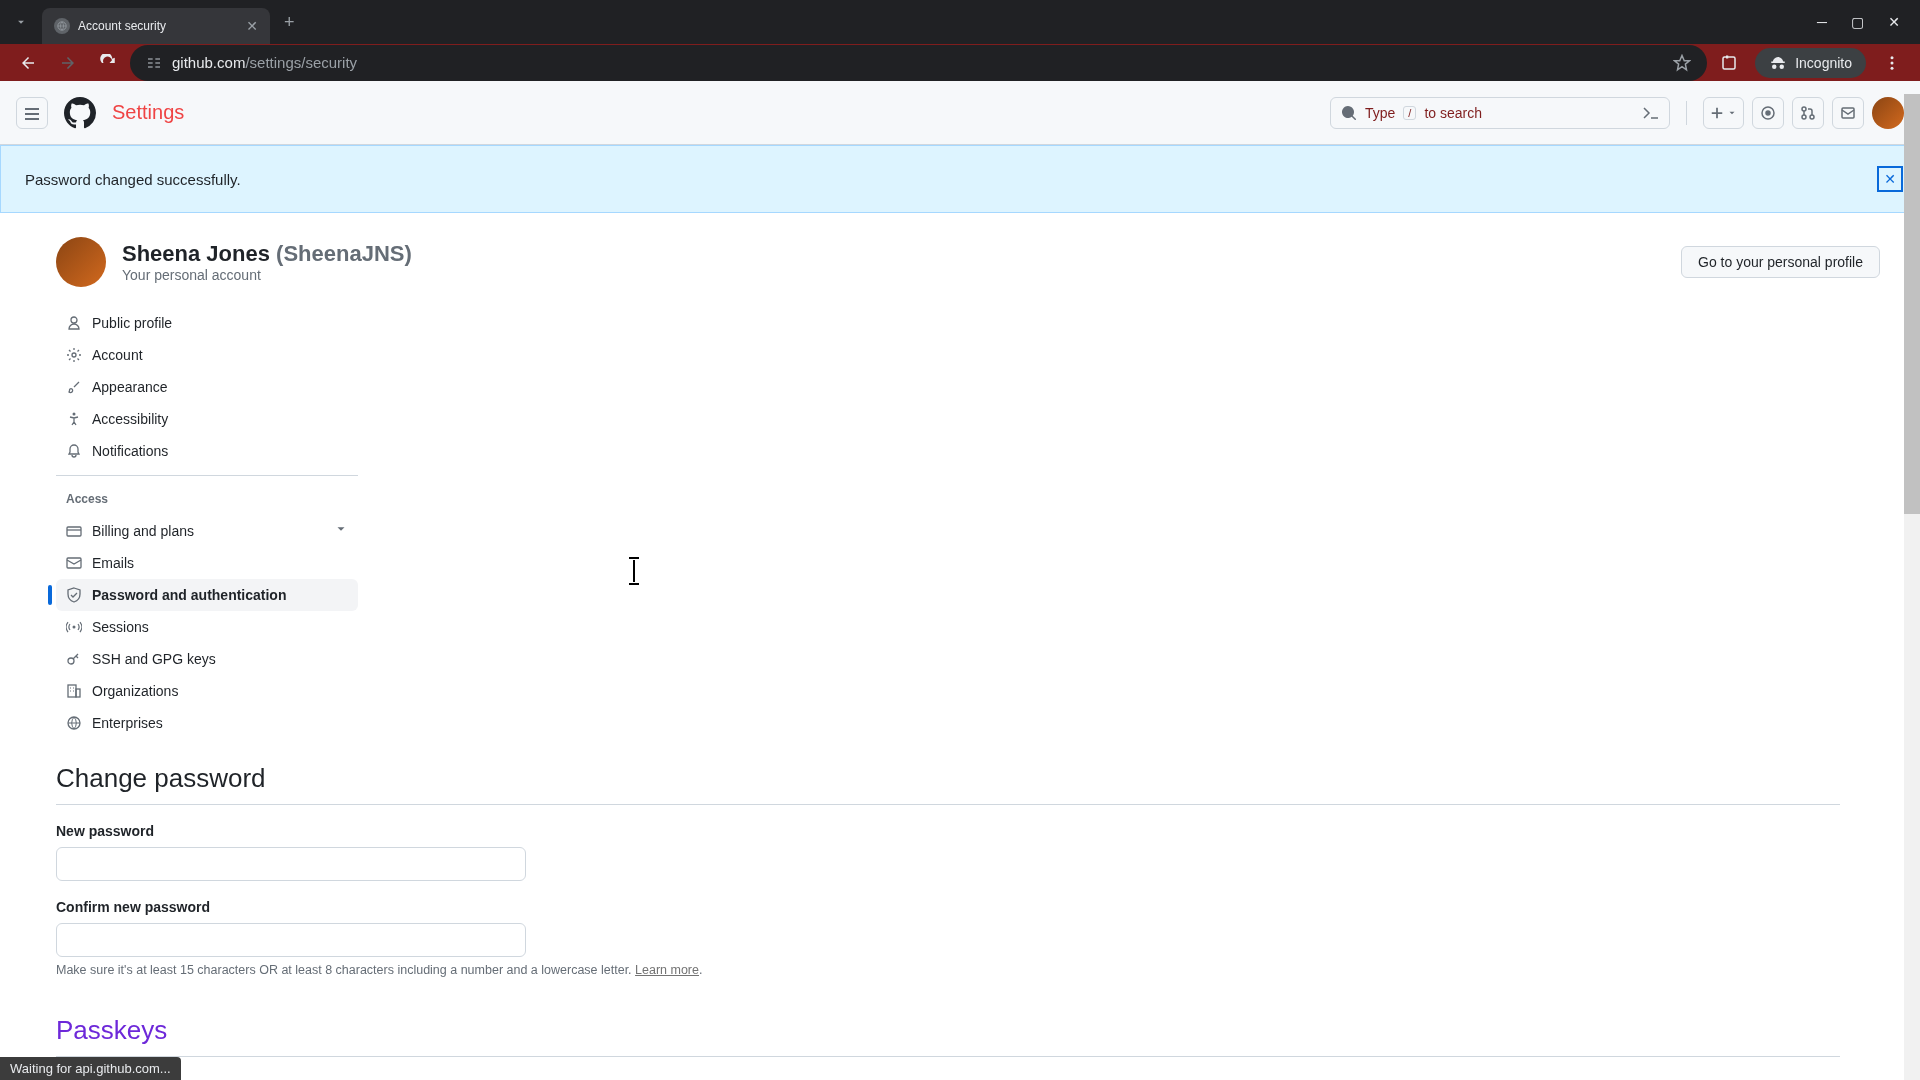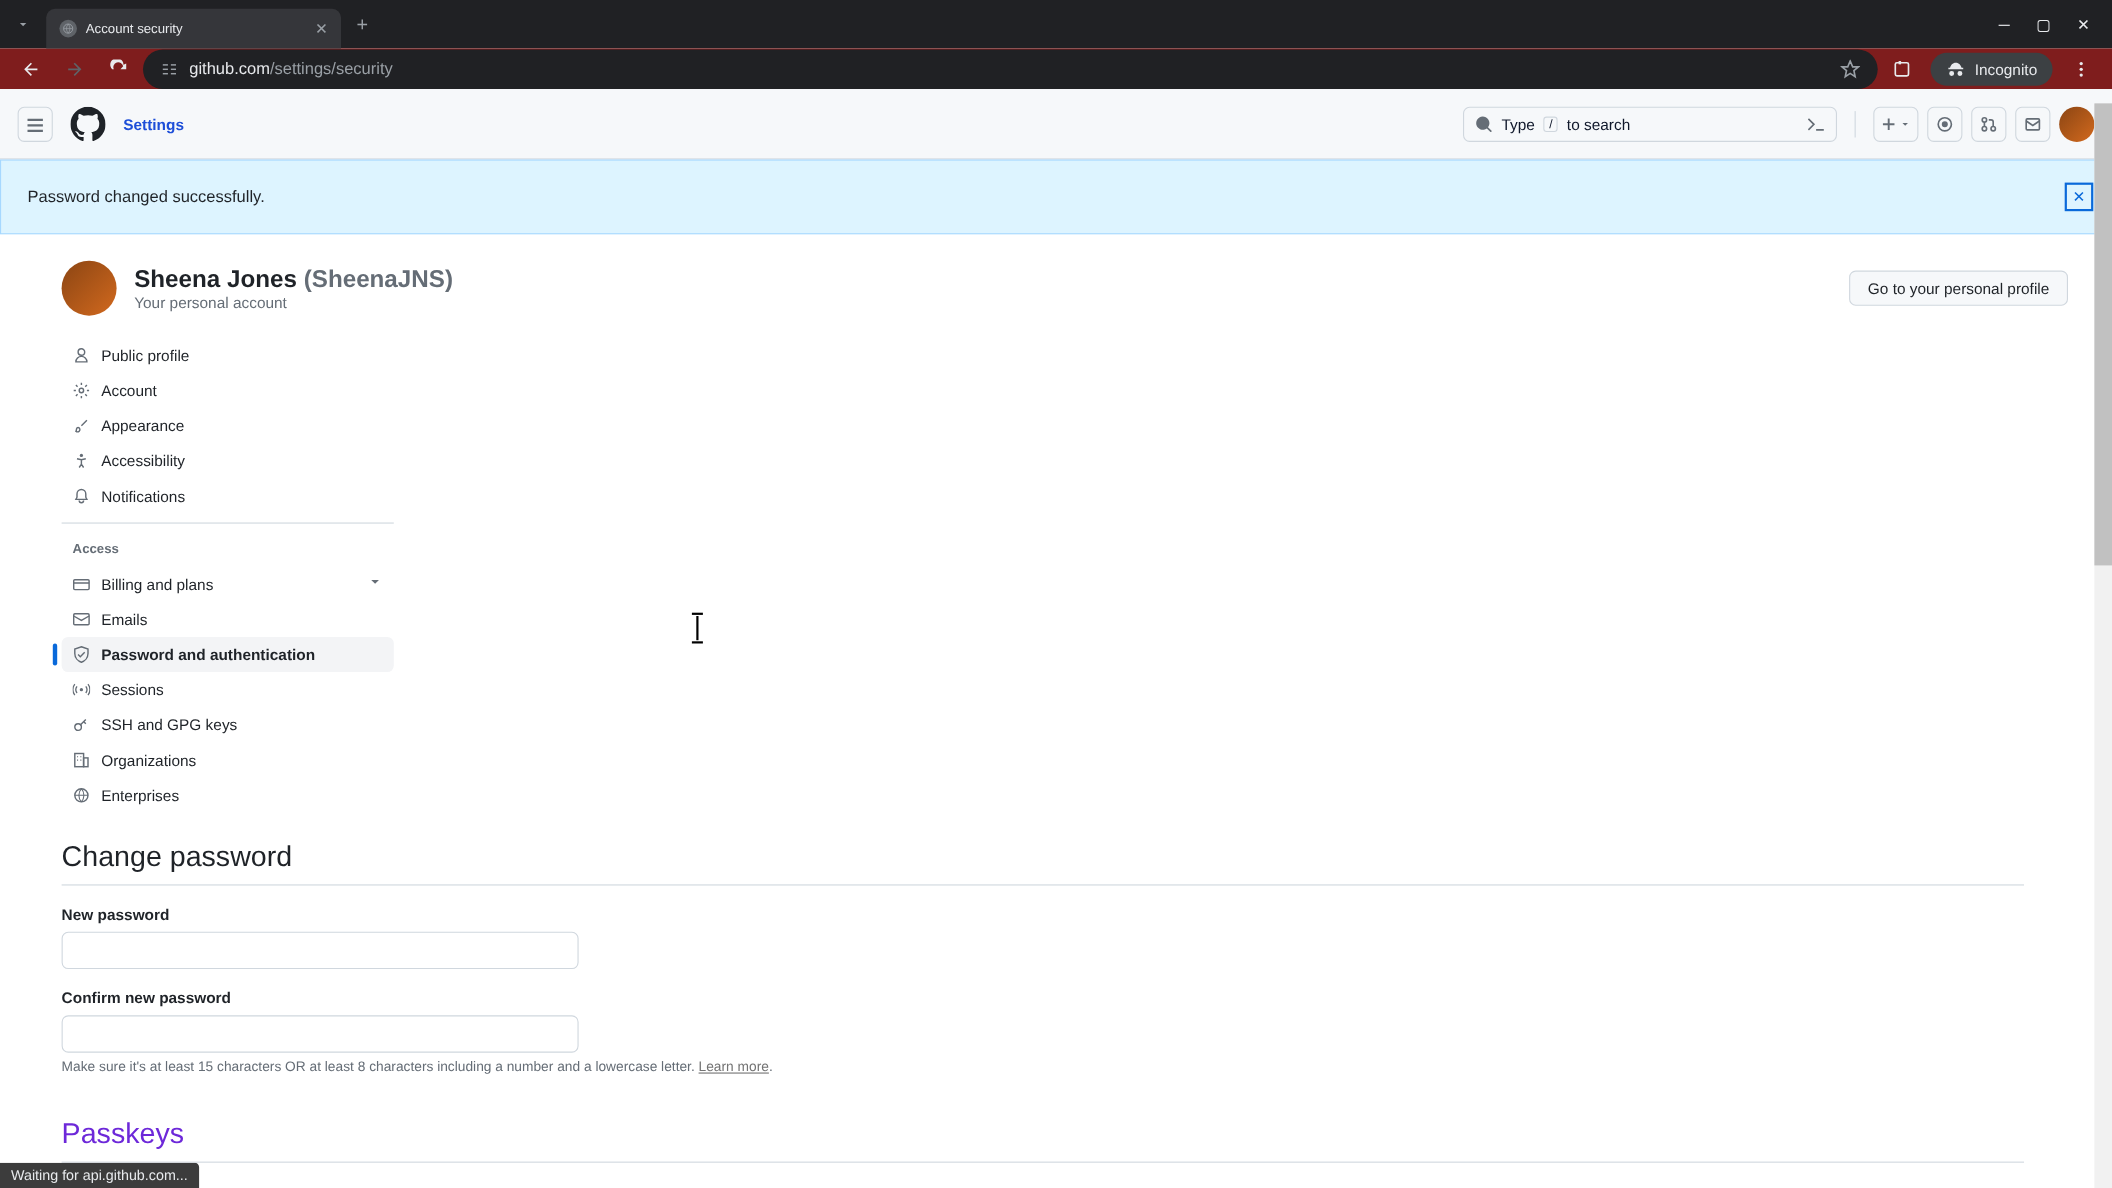--- a/index.html
+++ b/index.html
@@ -2,21 +2,21 @@
 <html><head>
   <meta charset="utf-8">
   <style>
     * { margin: 0; padding: 0; box-sizing: border-box; font-family: -apple-system, BlinkMacSystemFont, "Segoe UI", Helvetica, Arial, sans-serif; }
     body { width: 1920px; height: 1080px; overflow: hidden; background: #fff; transform-origin: top left; }
     
     
     .browser-chrome { background: #202124; height: 44px; display: flex; align-items: center; }
     .tab-dropdown { width: 42px; height: 44px; display: flex; align-items: center; justify-content: center; }
     .tab-dropdown svg { fill: #9aa0a6; }
-    .tab { background: #35363a; height: 36px; display: flex; align-items: center; padding: 0 12px; border-radius: 8px 8px 0 0; margin-top: 8px; gap: 8px; width: 268px; }
+    .tab { background: #35363a; height: 36px; display: flex; align-items: center; padding: 0 12px; border-radius: 8px 8px 0 0; margin-top: 8px; gap: 8px; width: 228px; }
     .tab-favicon { width: 16px; height: 16px; border-radius: 50%; background: #5f6368; display:flex; align-items:center; justify-content:center;}
     .tab-title { color: #e8eaed; font-size: 12px; flex: 1; }
     .tab-close { color: #9aa0a6; font-size: 14px; cursor: pointer; }
     .new-tab { color: #9aa0a6; font-size: 18px; margin-left: 14px; cursor: pointer; }
     .window-controls { margin-left: auto; display: flex; gap: 24px; padding-right: 20px; color: #e8eaed; }
     .window-controls span { cursor: pointer; font-size: 14px; }
     
     .toolbar { background: #7f1d1d; height: 37px; display: flex; align-items: center; padding: 0 10px; gap: 4px; }
     .nav-btn { width: 36px; height: 36px; display: flex; align-items: center; justify-content: center; border-radius: 50%; cursor: pointer; }
     .nav-btn svg { fill: #e8eaed; }
@@ -26,22 +26,22 @@
     .url-text .domain { color: #e8eaed; }
     .url-text .path { color: #9aa0a6; }
     .star-icon { margin-left: auto; }
     .toolbar-right { display: flex; align-items: center; gap: 8px; }
     .incognito-badge { background: #3c4043; color: #e8eaed; padding: 6px 14px; border-radius: 18px; font-size: 14px; display: flex; align-items: center; gap: 8px; }
     
     
     .gh-header { background: #f6f8fa; border-bottom: 1px solid #d0d7de; height: 64px; display: flex; align-items: center; padding: 0 16px; gap: 16px; }
     .hamburger { width: 32px; height: 32px; border: 1px solid #d0d7de; border-radius: 6px; display: flex; align-items: center; justify-content: center; cursor: pointer; }
     .gh-logo { width: 32px; height: 32px; }
-    .gh-title { font-size: 14px; font-weight: 700; color: #1d4ed8; }
-    .gh-search { background: #f6f8fa; border: 1px solid #d0d7de; border-radius: 6px; height: 32px; width: 340px; display: flex; align-items: center; padding: 0 10px; gap: 8px; color: #0f172a; font-size: 14px; margin-left: auto; }
+    .gh-title { font-size: 20px; font-weight: 400; color: #ef4444; }
+    .gh-search { background: #f6f8fa; border: 1px solid #d0d7de; border-radius: 6px; height: 32px; width: 340px; display: flex; align-items: center; padding: 0 10px; gap: 8px; color: #7f1d1d; font-size: 14px; margin-left: auto; }
     .gh-search .kbd { border: 1px solid #d0d7de; border-radius: 3px; padding: 0 4px; font-size: 11px; }
     .gh-actions { display: flex; gap: 8px; align-items: center; }
     .gh-btn { border: 1px solid #d0d7de; border-radius: 6px; height: 32px; min-width: 32px; display: flex; align-items: center; justify-content: center; cursor: pointer; background: #f6f8fa; padding: 0 6px; }
     .gh-divider { width: 1px; height: 24px; background: #d0d7de; }
     .gh-avatar { width: 32px; height: 32px; border-radius: 50%; background: linear-gradient(135deg, #8b4513, #d2691e); }
     
     
     .flash { background: #ddf4ff; border: 1px solid rgba(84,174,255,0.4); padding: 20px 16px 20px 24px; display: flex; align-items: center; color: #1f2328; font-size: 15px; }
     .flash-close { margin-left: auto; border: 2px solid #0969da; width: 26px; height: 26px; display: flex; align-items: center; justify-content: center; cursor: pointer; color: #0969da; font-size: 14px; }
     

